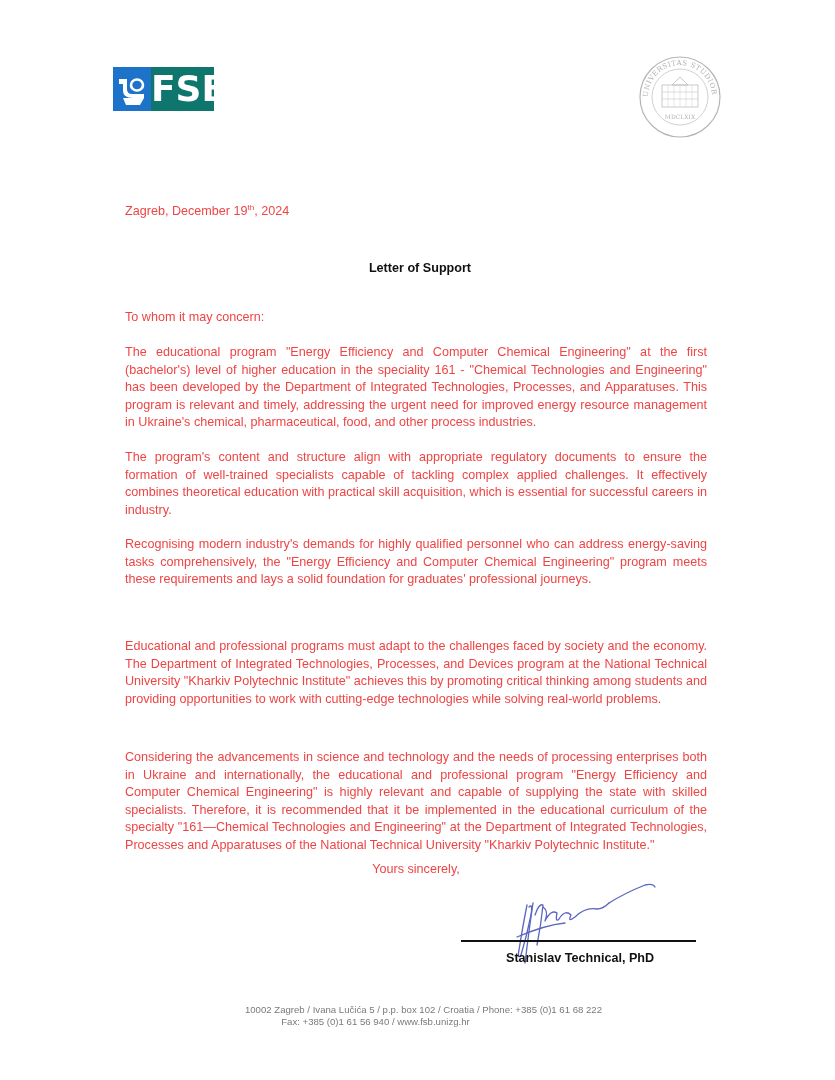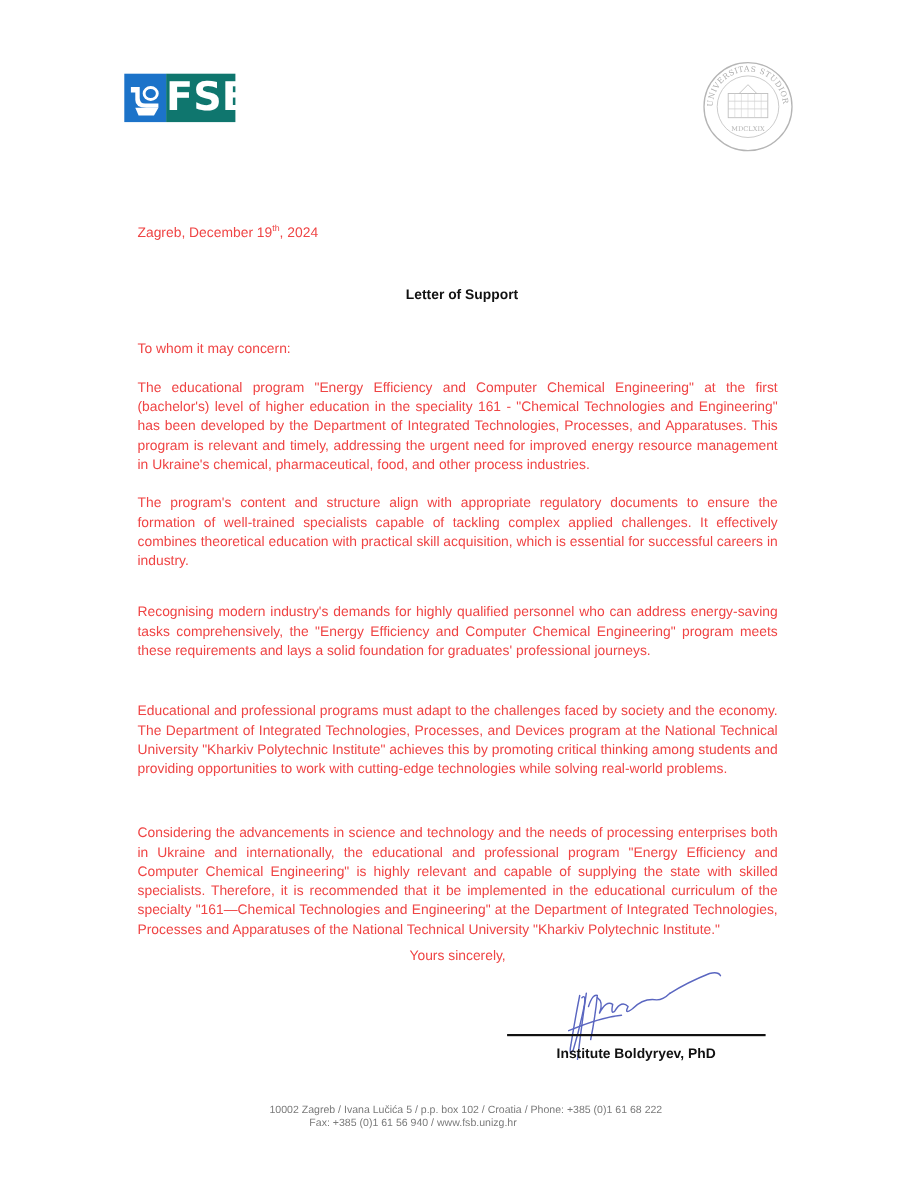--- a/index.html
+++ b/index.html
@@ -17,21 +17,21 @@
     .seal { position: absolute; left: 638px; top: 55px; width: 84px; height: 84px; }
 
     .content { position: absolute; left: 125px; width: 582px; font-family: Liberation Sans, sans-serif; font-size: 12.6px; line-height: 17.6px; color: #ef4444; }
     .date { top: 203px; }
     .date sup { font-size: 8px; vertical-align: 5px; line-height: 0; }
     .subject { position: absolute; top: 261px; left: 125px; width: 582px; text-align: center; font-weight: bold; font-size: 12.6px; padding-left: 8px; }
     .salutation { top: 309px; }
     .para { text-align: justify; }
     .p1 { top: 344px; }
     .p2 { top: 449px; }
-    .p3 { top: 536px; margin-top: 12px; }
+    .p3 { top: 536px; }
     .p4 { top: 638px; }
     .p5 { top: 709px; margin-top: 40px; }
     .closing { top: 861px; text-align: center; }
 
     .signature { position: absolute; left: 505px; top: 875px; width: 160px; height: 90px; }
     .sig-line { position: absolute; left: 461px; top: 940px; width: 235px; height: 1.5px; background: #111; }
     .signer { position: absolute; left: 506px; top: 951px; font-weight: bold; font-size: 12.6px; }
 
     .footer { position: absolute; left: 0; width: 835px; text-align: center; color: #7a7a7a; font-size: 9.6px; font-family: "Liberation Sans", sans-serif; }
     .f1 { top: 1004px; left: 6px; }
@@ -94,16 +94,16 @@
       <path d="M22 30 Q18 50 14 75 Q12 85 16 80 Q22 60 26 40 Q28 28 24 32"></path>
       <path d="M28 28 Q24 55 20 88"></path>
       <path d="M30 40 Q34 28 38 30 Q36 50 32 70"></path>
       <path d="M38 32 Q44 36 40 46 Q46 34 52 38 Q50 48 54 44 Q60 34 66 40 Q62 48 70 42 Q80 32 92 34 Q98 34 104 28"></path>
       <path d="M104 28 Q120 18 140 10 Q148 8 150 12"></path>
       <path d="M12 62 Q40 50 60 48"></path>
     </g>
   </svg>
 </div>
 <div class="sig-line"></div>
-<div class="signer">Institute Boldyryev, PhD</div>
+<div class="signer">Stanislav Technical, PhD</div>
 
 <div class="footer f1">10002 Zagreb / Ivana Lučića 5 / p.p. box 102 / Croatia / Phone: +385 (0)1 61 68 222</div>
 <div class="footer f2">Fax: +385 (0)1 61 56 940 / www.fsb.unizg.hr</div>
 
 </body></html>

